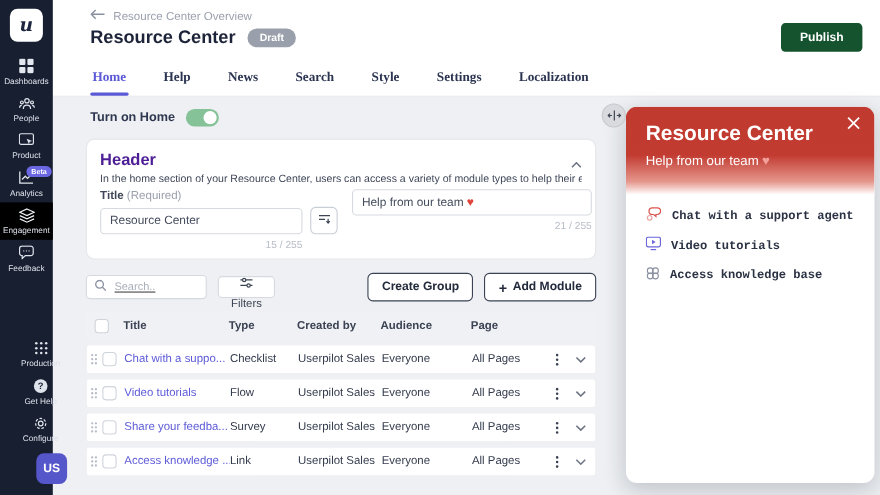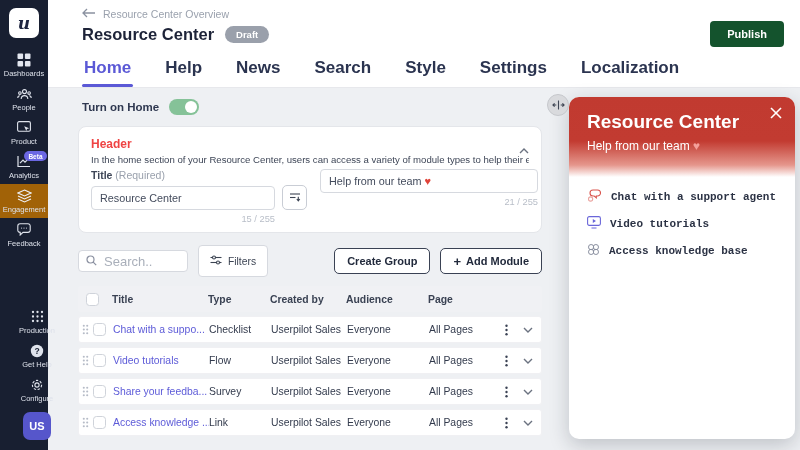--- a/index.html
+++ b/index.html
@@ -10,84 +10,84 @@
   }
   
   .sidebar { position:absolute; left:0; top:0; width:48px; height:450px;
     background:#181f31; display:flex; flex-direction:column; align-items:center; z-index:8; }
   .logo { width:30px; height:30px; background:#fff; border-radius:7px; margin-top:8px;
     display:flex; align-items:center; justify-content:center;
     font-family:"DejaVu Serif", serif; font-style:italic; font-weight:bold; font-size:17px; color:#1d2440; }
   .s-nav { width:100%; margin-top:10px; }
   .s-item { width:100%; padding:4px 0 4px; display:flex; flex-direction:column;
     align-items:center; gap:2px; cursor:pointer; position:relative; }
-  .s-item.active { background:#a16207; }
+  .s-item.active { background:#000000; }
   .s-icon { height:15px; display:flex; align-items:center; justify-content:center; }
   .s-label { font-size:7.5px; color:#dde1ea; }
   .beta-badge { position:absolute; top:1px; right:1px; background:#6b67e3; color:#fff;
     font-size:6.5px; font-weight:bold; padding:1.5px 4.5px; border-radius:7px; }
-  .s-bottom { margin-top:auto; width:100%; display:flex; flex-direction:column; align-items:center;margin-left:26px; }
+  .s-bottom { margin-top:auto; width:100%; display:flex; flex-direction:column; align-items:flex-end;margin-left:26px; }
   .avatar { width:28px; height:28px; background:#5656cb; border-radius:7px; color:#fff;
     font-weight:bold; font-size:11px; display:flex; align-items:center; justify-content:center;
     margin:5px 0 10px; cursor:pointer; }
   
   .main { position:absolute; left:48px; top:0; width:752px; height:450px;border-radius:23px; }
   .topbar { background:#fff; height:88px; position:relative; border-bottom:1px solid #e7e8ec; }
   .breadcrumb { position:absolute; left:34px; top:8px; display:flex; gap:7px; align-items:center;
     font-size:10.5px; color:#9aa1ad; cursor:pointer; }
   .title-row { position:absolute; left:34px; top:25px; display:flex; align-items:center; gap:11px; }
   .page-title { font-size:16.5px; font-weight:bold; color:#1d2338; }
   .draft-badge { background:#9aa0ab; color:#fff; font-size:9.5px; font-weight:bold;
     padding:3px 11px; border-radius:10px; }
   .publish-btn { position:absolute; right:16px; top:21px; background:#14532d; color:#fff;
     font-size:11px; font-weight:bold; border:none; border-radius:4px; padding:7px 17px;
     cursor:pointer; font-family:inherit; }
   .tabs { position:absolute; left:34px; bottom:0; display:flex; gap:30px; }
-  .tab { font-size:17px; font-weight:bold; color:#2b3450; padding:6px 2px 9px;
-    cursor:pointer; position:relative; }
+  .tab { font-size:12px; font-weight:bold; color:#2b3450; padding:6px 2px 9px;
+    cursor:pointer; position:relative;font-family:Liberation Serif, serif; }
   .tab.active { color:#5b59d6; }
   .tab.active::after { content:""; position:absolute; left:0; right:0; bottom:0;
     height:3px; background:#5b59d6; border-radius:2px; }
   
   .content { position:absolute; top:89px; left:0; width:752px; height:361px; }
   .toggle-row { margin:10px 0 0 34px; display:flex; align-items:center; gap:10px; height:16px; }
   .toggle-label { font-size:11.5px; font-weight:bold; color:#2f3850; }
   .toggle { width:30px; height:16px; background:#85c298; border-radius:9px; position:relative; cursor:pointer; }
   .toggle::after { content:""; position:absolute; right:2px; top:2px; width:12px; height:12px;
     background:#fff; border-radius:50%; }
   
   .card { margin:11px 0 0 30px; width:464px; background:#fff; border:1px solid #e4e6ea;
     border-radius:8px; padding:10px 12px 8px; position:relative; }
-  .card-title { font-size:12px; font-weight:bold; color:#ef4444; }
+  .card-title { font-size:15px; font-weight:bold; color:#4c1d95; }
   .card-desc { font-size:9.6px; color:#3e4657; margin-top:3px; white-space:nowrap; overflow:hidden; }
   .collapse-btn { position:absolute; right:12px; top:13px; cursor:pointer; }
   .fields { display:flex; gap:13px; margin-top:4px; }
   .fcol { display:flex; flex-direction:column; }
   .flabel { font-size:10.5px; color:#3e4657; font-weight:bold; margin-bottom:4px; }
   .freq { color:#9aa1ad; font-weight:normal; }
   .tinput { height:24px; border:1px solid #d6d9df; border-radius:4px; background:#fff;
     font-size:10.8px; color:#434b5c; display:flex; align-items:center; padding:0 8px; cursor:text; }
   .t-title { width:184px; }
   .t-sub { width:218px; }
   .in-row { display:flex; gap:7px; align-items:center; }
   .icon-btn { width:25px; height:25px; border:1px solid #c9cdd5; border-radius:5px; background:#fff;
     display:flex; align-items:center; justify-content:center; cursor:pointer; }
   .counter { font-size:9.3px; color:#b8bec8; margin-top:4px; text-align:right; }
   .w-title { width:184px; } .w-sub { width:218px; }
   .heart-red { color:#e04339; margin-left:3px; font-size:11px; }
   
   .toolbar { margin:12px 0 0 30px; width:464px; display:flex; align-items:center; gap:10px; }
   .search-box { width:110px; height:22px; border:1px solid #d6d9df; border-radius:4px; background:#fff;
     display:flex; align-items:center; padding:0 7px; gap:5px; }
-  .search-box input { border:none; outline:none; width:100%; font-size:13px; color:#444;
-    background:transparent; font-family:inherit; }
+  .search-box input { border:none; outline:none; width:100%; font-size:10px; color:#444;
+    background:transparent; font-family:inherit;text-decoration:underline; }
   .search-box input::placeholder { color:#a9afba; }
-  .filters-btn { height:32px; border:1px solid #d6d9df; border-radius:4px; background:#fff;
+  .filters-btn { height:20px; border:1px solid #d6d9df; border-radius:4px; background:#fff;
     display:flex; align-items:center; gap:6px; padding:0 11px; font-size:10.3px; color:#3c4453;
-    cursor:pointer; font-family:inherit; }
+    cursor:pointer; font-family:inherit;flex-direction:column; }
   .spacer { flex:1; }
   .outline-btn { height:26px; border:1.5px solid #3a4254; border-radius:5px; background:#fff;
     font-size:11px; font-weight:bold; color:#222a3c; padding:0 12px; display:flex;
     align-items:center; gap:5px; cursor:pointer; font-family:inherit; }
   .plus-glyph { font-size:13px; font-weight:bold; line-height:1; }
   
   .mod-table { margin:9px 0 0 30px; width:464px; }
   .thead { background:#f0f1f4; border-radius:3px; height:26px; display:flex; align-items:center;
     font-size:10.4px; font-weight:bold; color:#3a4253; }
   .trow { background:#fff; height:27px; margin-top:4px; border-radius:3px; display:flex;

